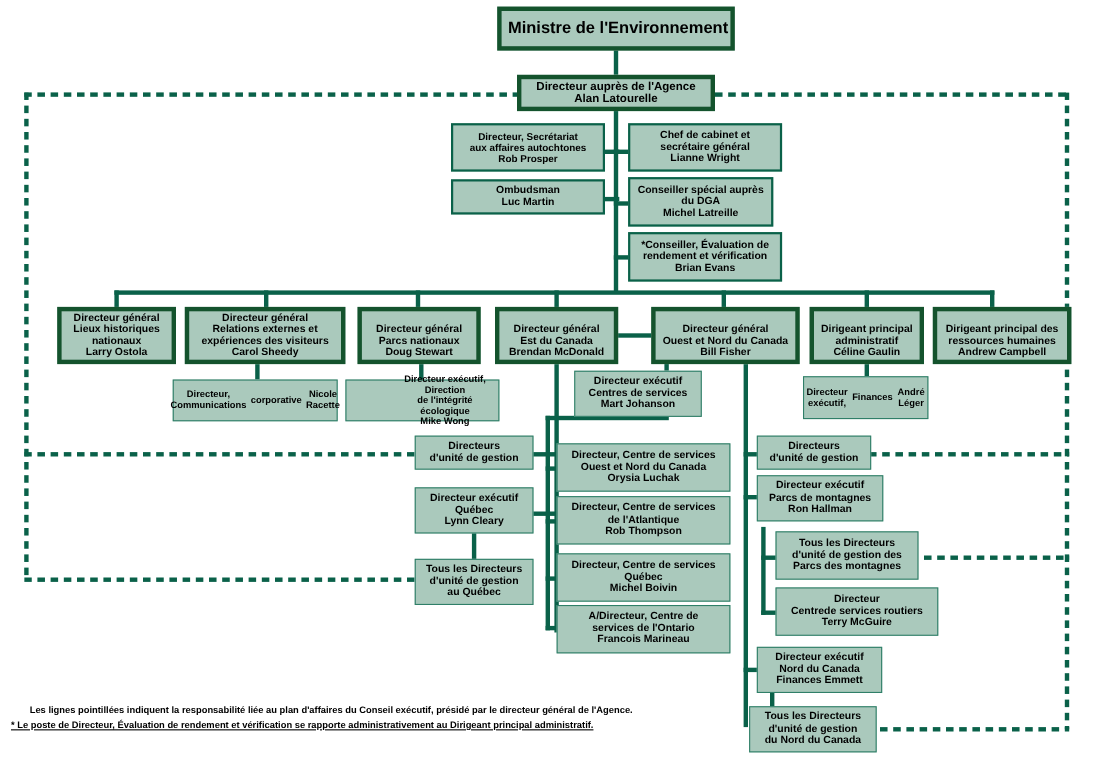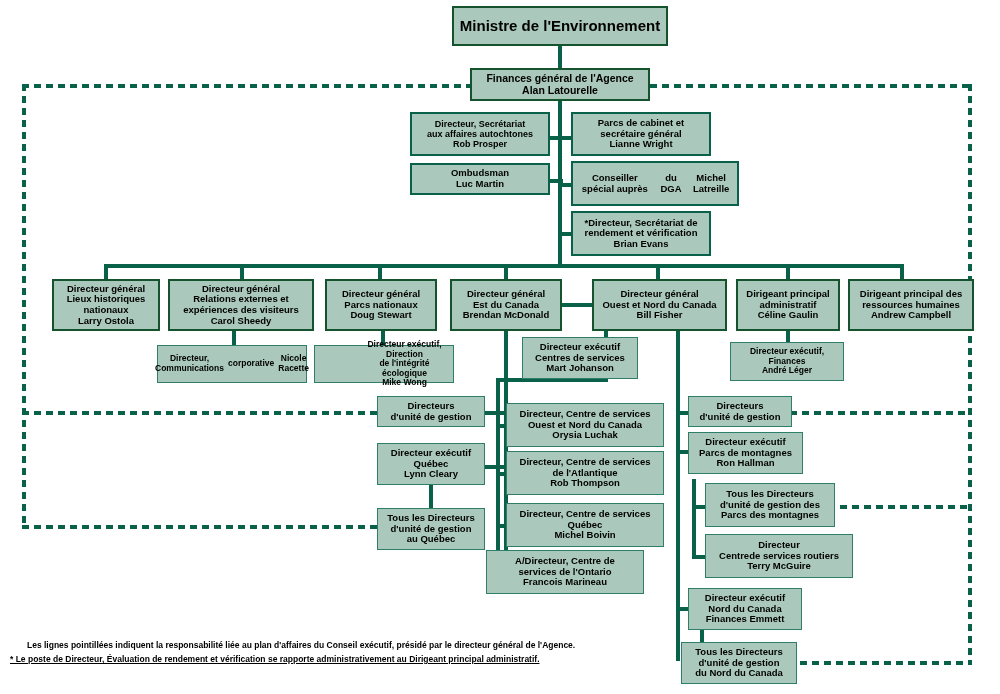--- a/index.html
+++ b/index.html
@@ -3,21 +3,21 @@
 <meta charset="utf-8">
 <style>
   html,body{margin:0;padding:0;background:#ffffff;}
   body{font-family:"Liberation Sans","DejaVu Sans",sans-serif;}
   #chart{position:relative;width:1000px;height:694px;background:#fff;overflow:hidden;}
 
   
   .box{position:absolute;box-sizing:border-box;background:#aac9bc;
        display:flex;align-items:center;justify-content:center;text-align:center;
        color:#000;font-weight:bold;line-height:1.12;}
-  .box.lvl1{border:2px solid #14532d;}
+  .box.lvl1{border:4px solid #14532d;justify-content:flex-end;}
   .box.lvl2{border:2px solid #0a6149;}
   .box.lvl3{border:1px solid #2f7f68;}
   .box span{display:block;padding:0 2px;}
 
   
   .ln{position:absolute;background:#0a6149;}
 
   
   .dot-h{position:absolute;height:4px;
     background-image:linear-gradient(to right,#0a6149 0 7px,rgba(0,0,0,0) 7px 12px);
@@ -97,49 +97,49 @@
   <div class="ln" style="left:692px;top:505px;width:14px;height:4px;"></div>
   <div class="ln" style="left:692px;top:555px;width:14px;height:4px;"></div>
 
   <div class="ln" style="left:700px;top:630px;width:4px;height:13px;"></div>
 
   <div class="box lvl1" style="left:452px;top:6px;width:216px;height:40px;font-size:15px;">
     <span>Ministre de l'Environnement</span>
   </div>
 
   <div class="box lvl1" style="left:470px;top:68px;width:180px;height:33px;font-size:10.5px;flex-direction:column;">
-    <span>Finances général de l'Agence</span>
+    <span>Directeur auprès de l'Agence</span>
     <span>Alan Latourelle</span>
   </div>
 
   <div class="box lvl2" style="left:410px;top:112px;width:140px;height:44px;font-size:9px;flex-direction:column;">
     <span>Directeur, Secrétariat</span>
     <span>aux affaires autochtones</span>
     <span>Rob Prosper</span>
   </div>
 
   <div class="box lvl2" style="left:571px;top:112px;width:140px;height:44px;font-size:9.5px;flex-direction:column;">
-    <span>Parcs de cabinet et</span>
+    <span>Chef de cabinet et</span>
     <span>secrétaire général</span>
     <span>Lianne Wright</span>
   </div>
 
   <div class="box lvl2" style="left:410px;top:163px;width:140px;height:32px;font-size:9.5px;flex-direction:column;">
     <span>Ombudsman</span>
     <span>Luc Martin</span>
   </div>
 
-  <div class="box lvl2" style="left:571px;top:161px;width:168px;height:45px;font-size:9.5px;flex-direction:row;">
+  <div class="box lvl2" style="left:571px;top:161px;width:132px;height:45px;font-size:9.5px;flex-direction:column;">
     <span>Conseiller spécial auprès</span>
     <span>du DGA</span>
     <span>Michel Latreille</span>
   </div>
 
   <div class="box lvl2" style="left:571px;top:211px;width:140px;height:45px;font-size:9.5px;flex-direction:column;">
-    <span>*Directeur, Secrétariat de</span>
+    <span>*Conseiller, Évaluation de</span>
     <span>rendement et vérification</span>
     <span>Brian Evans</span>
   </div>
 
   <div class="box lvl1" style="left:52px;top:279px;width:108px;height:52px;font-size:9.5px;flex-direction:column;">
     <span>Directeur général</span>
     <span>Lieux historiques</span>
     <span>nationaux</span>
     <span>Larry Ostola</span>
   </div>
@@ -186,21 +186,21 @@
     <span>administratif</span>
     <span>Céline Gaulin</span>
   </div>
 
   <div class="box lvl1" style="left:848px;top:279px;width:126px;height:52px;font-size:9.5px;flex-direction:column;">
     <span>Dirigeant principal des</span>
     <span>ressources humaines</span>
     <span>Andrew Campbell</span>
   </div>
 
-  <div class="box lvl3" style="left:730px;top:342px;width:114px;height:39px;font-size:8.5px;flex-direction:column;">
+  <div class="box lvl3" style="left:730px;top:342px;width:114px;height:39px;font-size:8.5px;flex-direction:row;">
     <span>Directeur exécutif,</span>
     <span>Finances</span>
     <span>André Léger</span>
   </div>
 
   <div class="box lvl3" style="left:522px;top:337px;width:116px;height:42px;font-size:9.5px;flex-direction:column;">
     <span>Directeur exécutif</span>
     <span>Centres de services</span>
     <span>Mart Johanson</span>
   </div>
@@ -233,21 +233,21 @@
     <span>de l'Atlantique</span>
     <span>Rob Thompson</span>
   </div>
 
   <div class="box lvl3" style="left:506px;top:503px;width:158px;height:44px;font-size:9.5px;flex-direction:column;">
     <span>Directeur, Centre de services</span>
     <span>Québec</span>
     <span>Michel Boivin</span>
   </div>
 
-  <div class="box lvl3" style="left:486px;top:550px;width:158px;height:44px;font-size:9.5px;flex-direction:column;">
+  <div class="box lvl3" style="left:506px;top:550px;width:158px;height:44px;font-size:9.5px;flex-direction:column;">
     <span>A/Directeur, Centre de</span>
     <span>services de l'Ontario</span>
     <span>Francois Marineau</span>
   </div>
 
   <div class="box lvl3" style="left:688px;top:396px;width:104px;height:31px;font-size:9.5px;flex-direction:column;">
     <span>Directeurs</span>
     <span>d'unité de gestion</span>
   </div>
 

